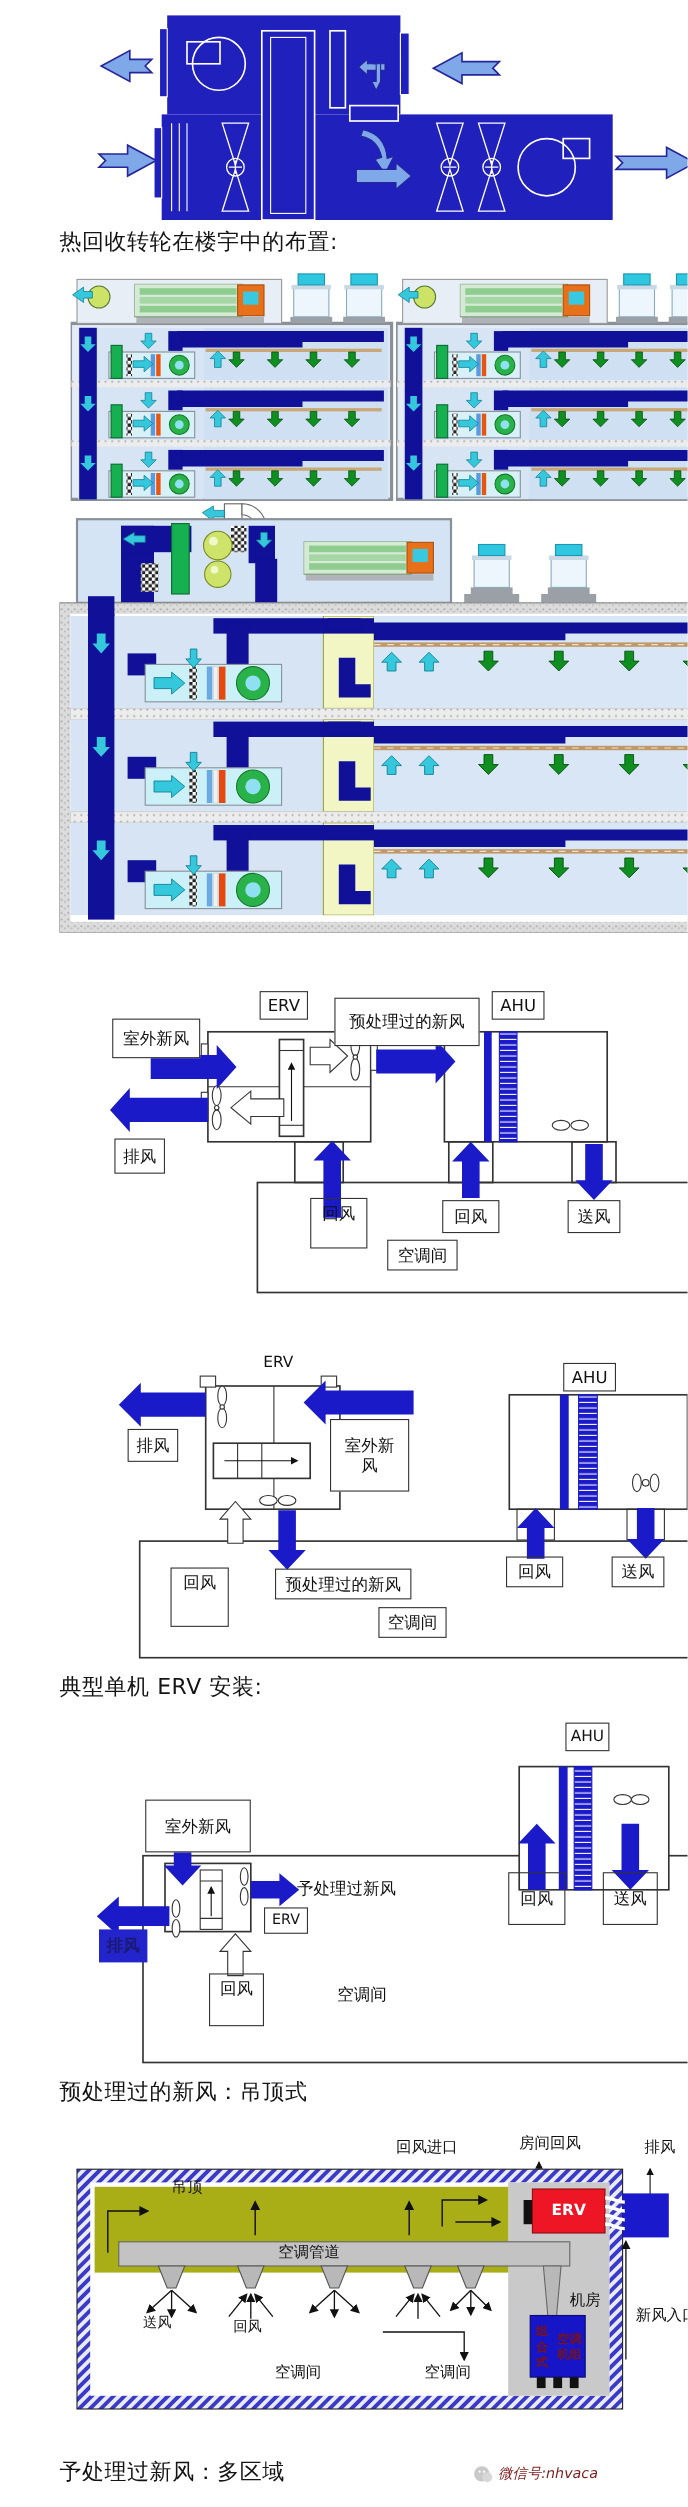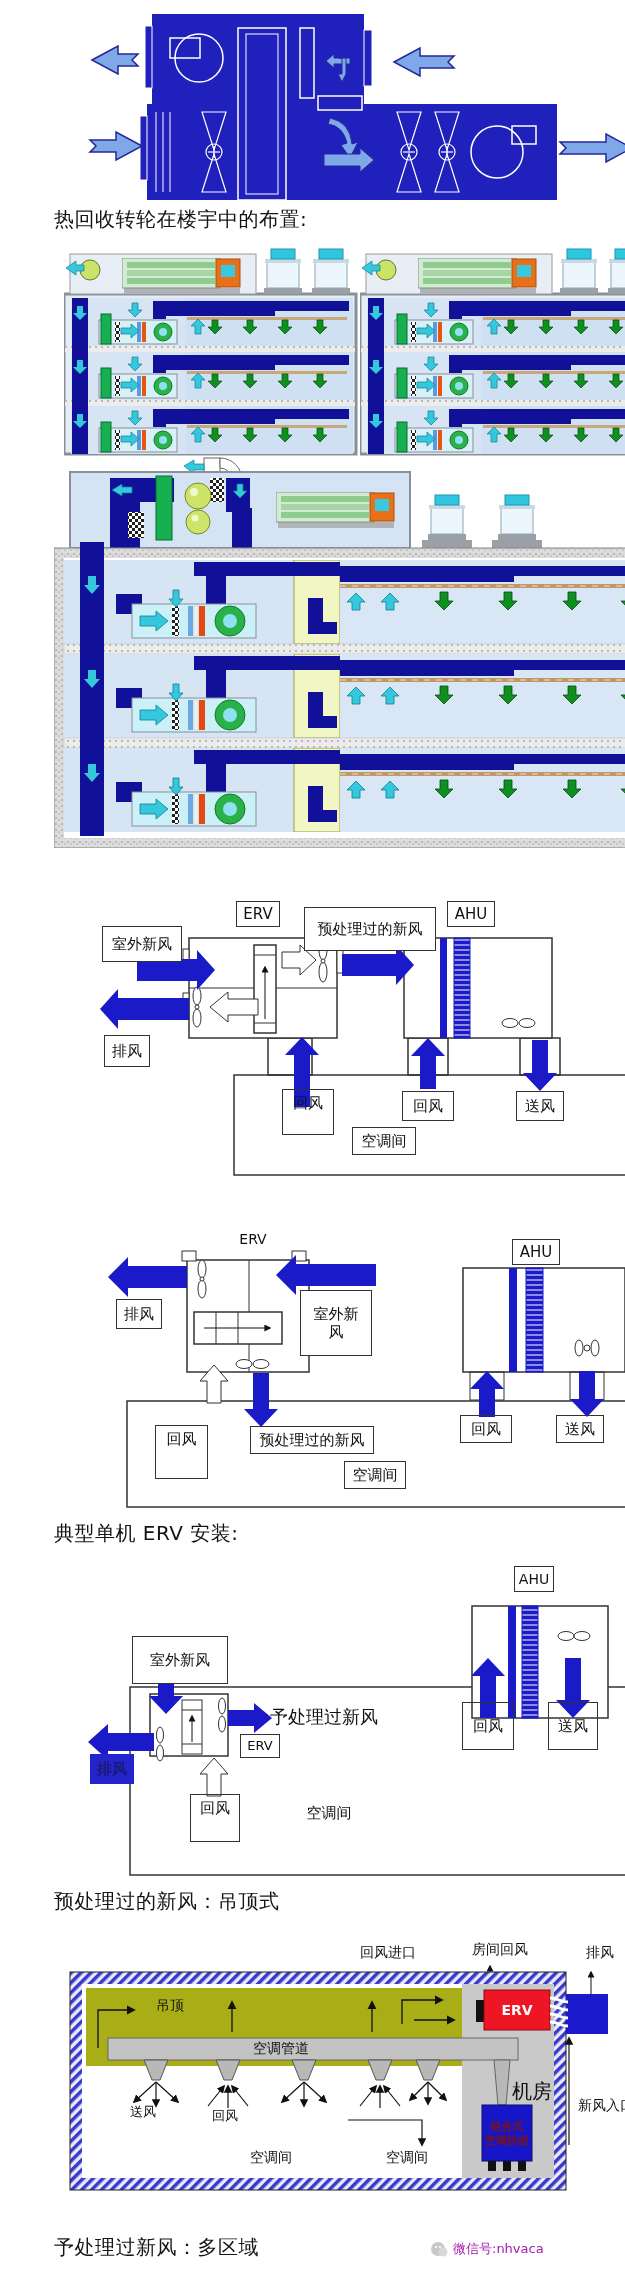--- a/index.html
+++ b/index.html
@@ -8,22 +8,22 @@
   .abs{position:absolute;}
   .heading{position:absolute;left:12px;font-size:20px;color:#141414;letter-spacing:.5px;white-space:nowrap;}
   .lbl{position:absolute;border:1.5px solid #333;background:#fff;display:flex;align-items:center;
        justify-content:center;font-size:15px;color:#111;text-align:center;line-height:1.2;box-sizing:border-box;}
   .lbl.plain{border:none;background:transparent;}
   .lbl.see{background:transparent;}
   .lbl.top{align-items:flex-start;padding-top:4px;}
   .lbl.small{font-size:13px;}
   .lbl.navybox{background:#2424cc;border:none;color:#1a1a70;font-weight:bold;}
   .lbl.ervred{border:none;background:transparent;color:#fff;font-weight:bold;font-size:14px;}
-  .lbl.unitblue{border:none;background:transparent;color:#7e1212;font-weight:bold;font-size:11px;flex-direction:column;line-height:1.3;}
-  .wechat{position:absolute;display:flex;align-items:flex-start;gap:5px;color:#a21caf;font-size:13px;}
+  .lbl.unitblue{border:none;background:transparent;color:#7e1212;font-weight:bold;font-size:11px;line-height:1.3;}
+  .wechat{position:absolute;display:flex;align-items:flex-start;gap:5px;color:#7f1d1d;font-size:13px;font-style:italic;}
   svg{display:block;}
 </style>
 </head>
 <body>
 
 <div class="stage">
 
   <svg width="0" height="0" class="abs" aria-hidden="true">
     <defs>
       <pattern id="speck" width="6" height="6" patternUnits="userSpaceOnUse">
@@ -395,21 +395,21 @@
       <polygon points="116,106 116,138 107,138 124,156 141,138 132,138 132,106"></polygon>
       <polygon points="186,152 212,152 212,145 230,160 212,175 212,168 186,168"></polygon>
       <polygon points="112,175 66,175 66,166 46,184 66,202 66,193 112,193"></polygon>
       <polygon points="438,160 438,118 429,118 446,100 463,118 454,118 454,160"></polygon>
       <polygon points="523,100 523,142 514,142 531,160 548,142 539,142 539,100"></polygon>
     </g>
   </svg>
   <div class="abs" style="left:0;top:1558px;width:625px;height:322px">
     <div class="lbl" style="left:472px;top:8px;width:40px;height:26px;font-size:14px">AHU</div>
     <div class="lbl" style="left:90px;top:78px;width:96px;height:48px">室外新风</div>
-    <div class="lbl plain" style="left:228px;top:148px;width:110px;height:22px;justify-content:flex-start;font-size:18px">予处理过新风</div>
+    <div class="lbl plain" style="left:228px;top:148px;width:110px;height:22px;justify-content:flex-start;font-size:15px">予处理过新风</div>
     <div class="lbl" style="left:198px;top:176px;width:40px;height:24px;font-size:13px">ERV</div>
     <div class="lbl navybox" style="left:48px;top:196px;width:44px;height:30px">排风</div>
     <div class="lbl see top" style="left:148px;top:236px;width:50px;height:48px">回风</div>
     <div class="lbl plain" style="left:252px;top:244px;width:70px;height:22px">空调间</div>
     <div class="lbl see" style="left:420px;top:144px;width:52px;height:48px">回风</div>
     <div class="lbl see" style="left:506px;top:144px;width:50px;height:48px">送风</div>
   </div>
 
   <div class="heading" style="top:1888px">预处理过的新风：吊顶式</div>
 
@@ -468,28 +468,28 @@
       <rect x="440" y="165" width="50" height="56" fill="#1616c8" stroke="#0a0a70"></rect>
       <rect x="446" y="221" width="8" height="10" fill="#111"></rect>
       <rect x="461" y="221" width="8" height="10" fill="#111"></rect>
       <rect x="476" y="221" width="8" height="10" fill="#111"></rect>
     </g>
   </svg>
   <div class="abs" style="left:0;top:1940px;width:625px;height:262px">
     <div class="lbl plain" style="left:310px;top:3px;width:72px;height:18px;font-size:14px">回风进口</div>
     <div class="lbl plain" style="left:420px;top:0px;width:76px;height:18px;font-size:14px">房间回风</div>
     <div class="lbl plain" style="left:538px;top:3px;width:40px;height:18px;font-size:14px">排风</div>
-    <div class="lbl plain" style="left:106px;top:56px;width:44px;height:18px;font-size:14px">吊顶</div>
+    <div class="lbl plain" style="left:106px;top:40px;width:44px;height:18px;font-size:14px">吊顶</div>
     <div class="lbl ervred" style="left:442px;top:50px;width:66px;height:40px">ERV</div>
     <div class="lbl plain" style="left:200px;top:99px;width:78px;height:18px;font-size:14px">空调管道</div>
     <div class="lbl plain small" style="left:82px;top:164px;width:38px;height:16px">送风</div>
     <div class="lbl plain small" style="left:164px;top:168px;width:38px;height:16px">回风</div>
     <div class="lbl plain" style="left:198px;top:208px;width:62px;height:18px;font-size:14px">空调间</div>
     <div class="lbl plain" style="left:334px;top:208px;width:62px;height:18px;font-size:14px">空调间</div>
-    <div class="lbl plain" style="left:470px;top:142px;width:40px;height:18px;font-size:20px">机房</div>
+    <div class="lbl plain" style="left:470px;top:142px;width:40px;height:18px;font-size:14px">机房</div>
     <div class="lbl plain" style="left:530px;top:156px;width:68px;height:18px;font-size:14px">新风入口</div>
     <div class="lbl unitblue" style="left:440px;top:172px;width:50px;height:44px">
       <span>组合式</span>
         <span>空调机组</span>
     </div>
   </div>
 
   <div class="heading" style="top:2234px">予处理过新风：多区域</div>
 
   <div class="wechat" style="left:388px;top:2240px">

